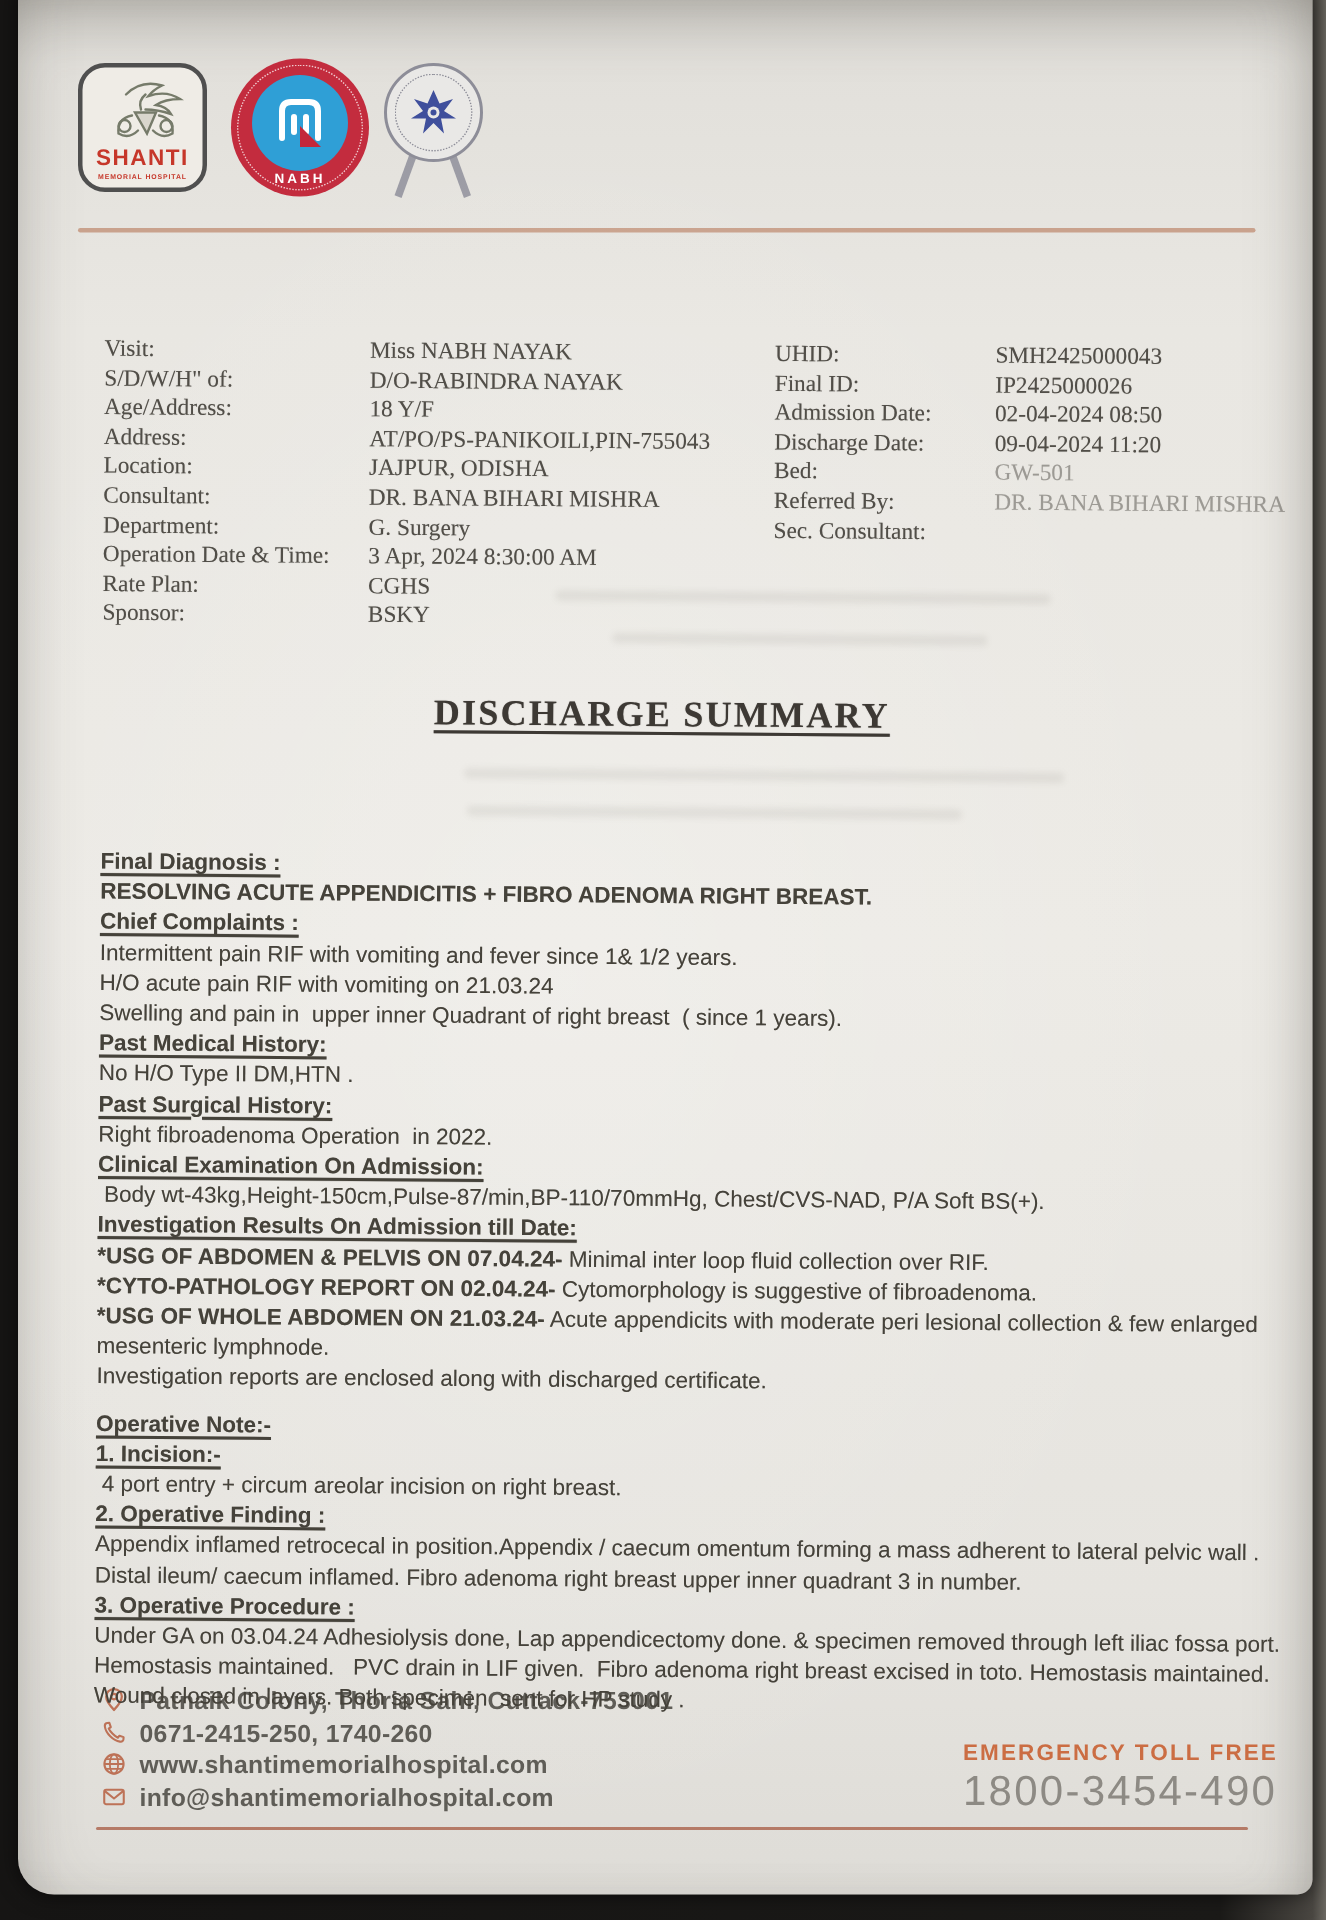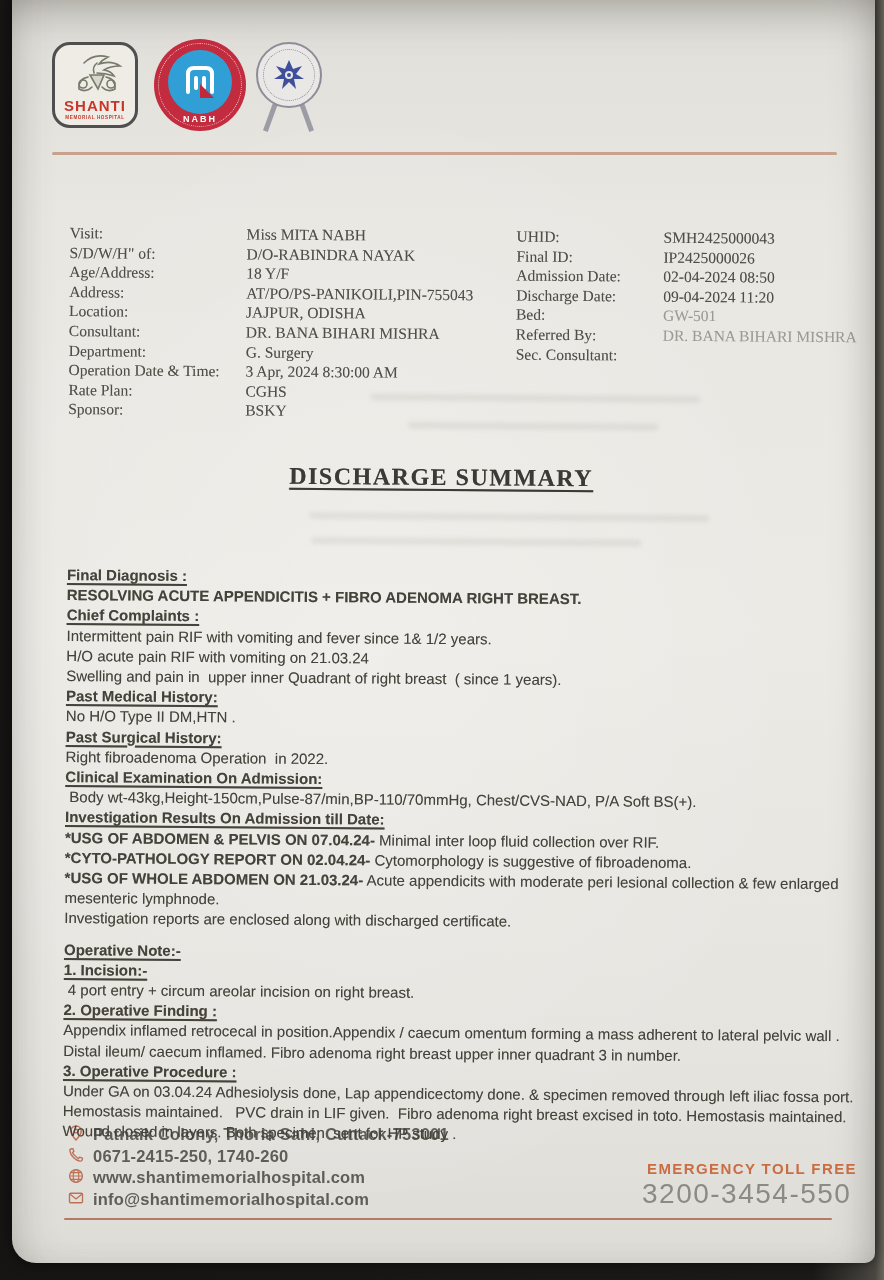--- a/index.html
+++ b/index.html
@@ -100,21 +100,21 @@
   
   .letterhead{position:absolute;inset:0;z-index:1;}
   .footer-name{
     position:absolute;left:50px;top:1106px;
     font-size:20px;font-weight:bold;color:#cf6a40;letter-spacing:.6px;opacity:.88;
   }
   .contacts{position:absolute;left:56px;top:1133px;}
   .contact-row{display:flex;align-items:flex-start;height:21.5px;color:#5f5d57;font-size:16.5px;letter-spacing:.2px;font-weight:bold;}
   .contact-row .ic{width:16px;height:16px;margin-right:9px;flex:none;}
   .emergency{position:absolute;left:630px;top:1168px;width:220px;}
-  .em-label{font-size:15px;font-weight:bold;color:#cb6d43;letter-spacing:1.4px;text-align:center;}
+  .em-label{font-size:15px;font-weight:bold;color:#cb6d43;letter-spacing:1.4px;}
   .em-number{font-size:28px;color:#8d8a84;letter-spacing:1.5px;margin-top:1px;}
   .footer-rule{position:absolute;left:52px;top:1226px;width:768px;height:2px;background:#ad6952;opacity:.85;border-radius:1px;}
 </style>
 </head>
 <body>
 
 <div class="paper">
 
   <div class="logo-shanti">
     <svg class="bird" width="66" height="52" viewBox="0 0 66 52">
@@ -189,31 +189,31 @@
       <div class="contact-row">
         <svg class="ic" viewBox="0 0 15 15">
           <rect x="1.4" y="3" width="12.2" height="9" rx="1.2" fill="none" stroke="#bd7257" stroke-width="1.3"></rect>
           <path d="M1.8 3.8 L7.5 8.4 L13.2 3.8" fill="none" stroke="#bd7257" stroke-width="1.3"></path>
         </svg>
         <span>info@shantimemorialhospital.com</span>
       </div>
     </div>
     <div class="emergency">
       <div class="em-label">EMERGENCY TOLL FREE</div>
-      <div class="em-number">3200-3454-550</div>
+      <div class="em-number">1800-3454-490</div>
     </div>
     <div class="footer-rule"></div>
   </div>
 
   <div class="tilt">
 
     <div class="patient-col left" id="patient-left">
         <div class="info-row">
           <span class="lbl">Visit:</span>
-          <span class="val">Miss MITA NABH</span>
+          <span class="val">Miss NABH NAYAK</span>
         </div>
         <div class="info-row">
           <span class="lbl">S/D/W/H" of:</span>
           <span class="val">D/O-RABINDRA NAYAK</span>
         </div>
         <div class="info-row">
           <span class="lbl">Age/Address:</span>
           <span class="val">18 Y/F</span>
         </div>
         <div class="info-row">

